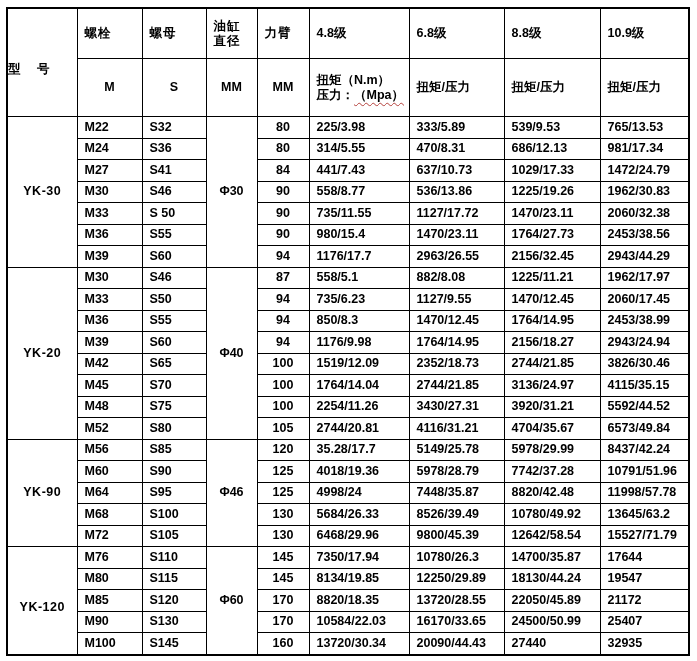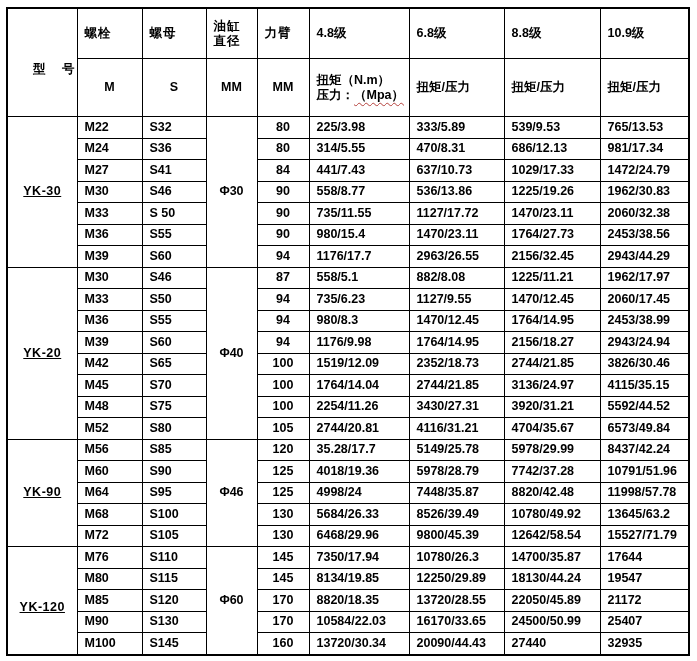--- a/index.html
+++ b/index.html
@@ -38,28 +38,28 @@
   tr.h2 td { height: 57px; }
   tbody td  { height: 20.5px; }
 
   .c { text-align: center; }
   .l { text-align: left; padding-left: 7px !important; }
 
   .zh { font-size: 14px; letter-spacing: 1px; }
   .model-h {
     vertical-align: top;
     padding-top: 14px !important;
-    text-align: right;
+    text-align: left;
     font-size: 16px;
     letter-spacing: 2px;
   }
   .unit { font-size: 13px; letter-spacing: 0; }
   .two-line { line-height: 1.4; }
   .grade-title { font-size: 14px; letter-spacing: 0; }
-  .model-cell { font-size: 13px; letter-spacing: 0.5px; text-decoration: underline; }
+  .model-cell { font-size: 13px; letter-spacing: 0.5px; }
   .up { vertical-align: top; padding-top: 15px !important; }
   .wavy {
     text-decoration: underline;
     text-decoration-style: wavy;
     text-decoration-color: #b5413c;
     text-decoration-thickness: 1px;
     text-underline-offset: 3px;
   }
 </style>
 </head>
@@ -192,21 +192,21 @@
           <td class="c">94</td>
           <td class="l">735/6.23</td>
           <td class="l">1127/9.55</td>
           <td class="l">1470/12.45</td>
           <td class="l">2060/17.45</td>
         </tr>
         <tr>
           <td class="l">M36</td>
           <td class="l">S55</td>
           <td class="c">94</td>
-          <td class="l">980/8.3</td>
+          <td class="l">850/8.3</td>
           <td class="l">1470/12.45</td>
           <td class="l">1764/14.95</td>
           <td class="l">2453/38.99</td>
         </tr>
         <tr>
           <td class="l">M39</td>
           <td class="l">S60</td>
           <td class="c">94</td>
           <td class="l">1176/9.98</td>
           <td class="l">1764/14.95</td>

